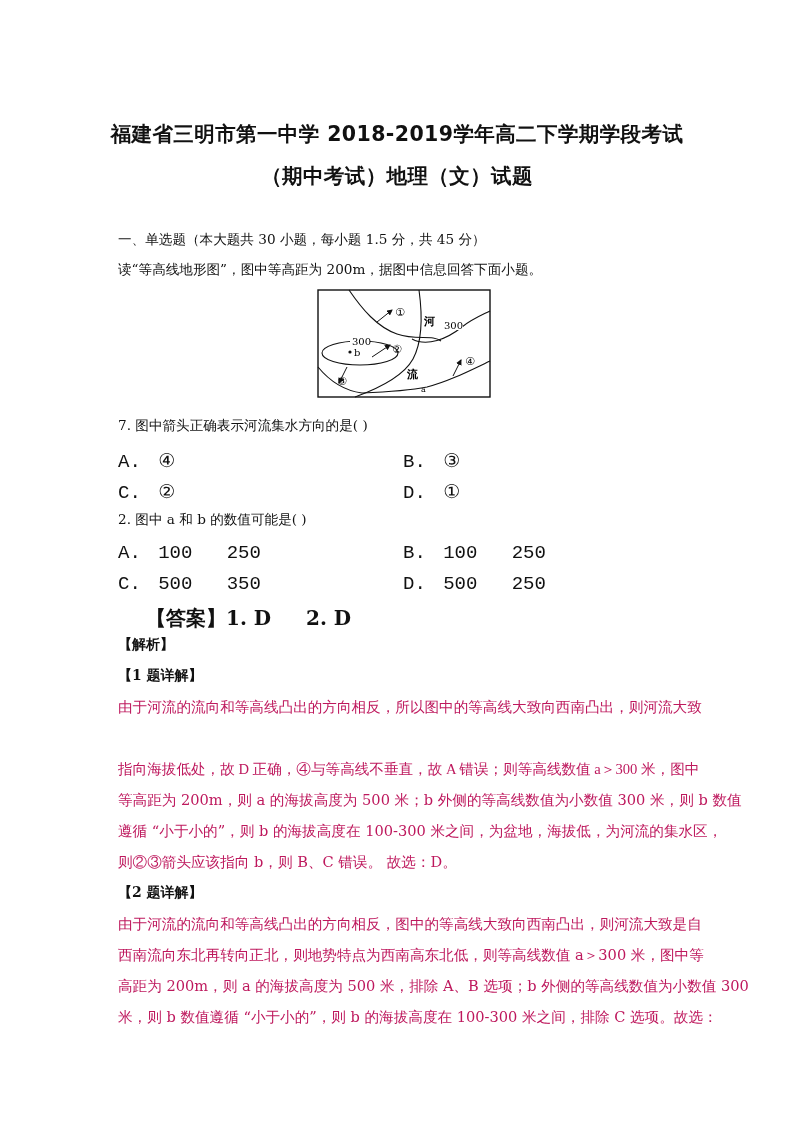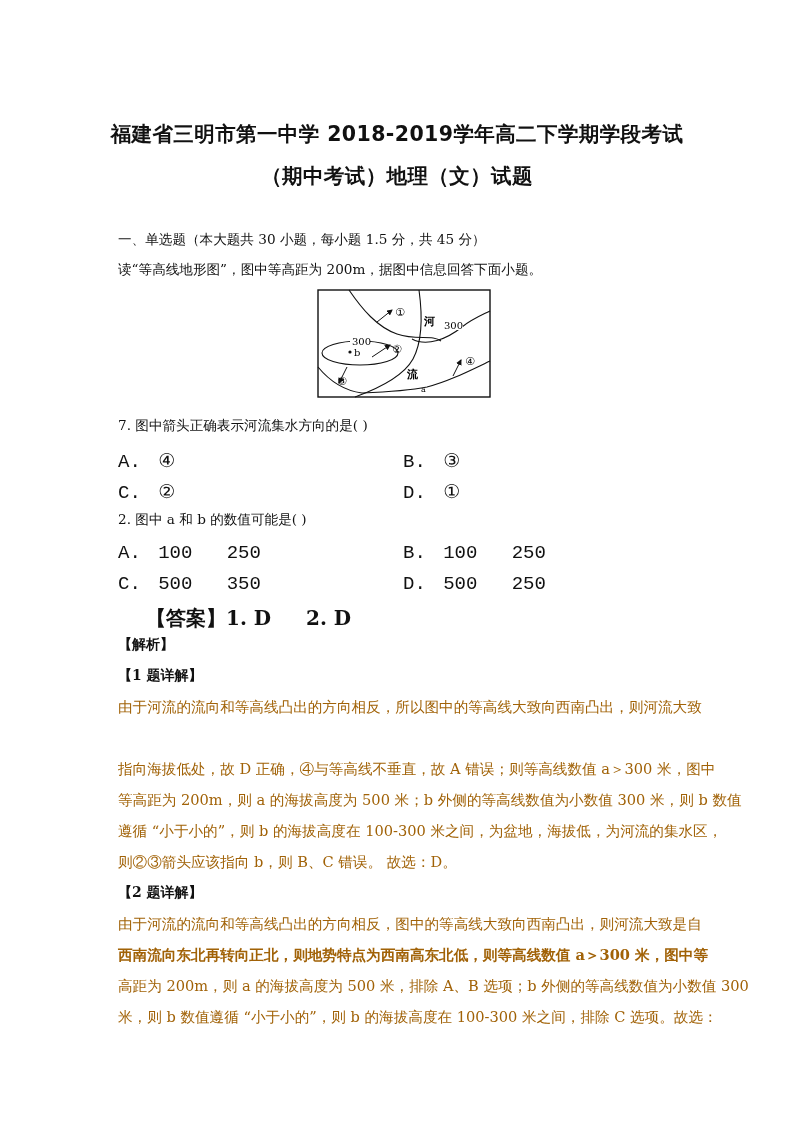--- a/index.html
+++ b/index.html
@@ -2,21 +2,21 @@
 <html><head>
 <meta charset="utf-8">
 <style>
   html, body { margin: 0; padding: 0; background: #ffffff; }
   body { width: 794px; height: 1123px; position: relative; overflow: hidden; font-family: "DejaVu Serif", "Liberation Serif", serif; color: #111; }
   .page { position: absolute; left: 0; top: 12px; width: 670px; height: 1123px; }
   .title { position: absolute; left: 0; width: 794px; text-align: center; font-family: "DejaVu Sans", "Liberation Sans", sans-serif; font-size: 20.5px; font-weight: bold; letter-spacing: 0.4px; color: #111; }
   .line { position: absolute; left: 118px; font-size: 13.6px; white-space: nowrap; color: #111; text-align: center; }
   .opt { position: absolute; font-size: 19px; white-space: nowrap; font-family: Liberation Mono, monospace; }
   .bold { font-weight: bold; }
-  .para-line { position: absolute; left: 118px; width: 562px; font-size: 14.6px; white-space: nowrap; text-align: justify; text-align-last: justify; color: #a16207; }
+  .para-line { position: absolute; left: 118px; width: 562px; font-size: 14.6px; white-space: nowrap; text-align: justify; text-align-last: justify; color: #be185d; }
   .para-line.last { text-align-last: left; }
   .figure { position: absolute; left: 317px; top: 277px; width: 174px; height: 109px; }
 </style>
 </head>
 <body>
 
 <div class="page">
 
   <div class="title" style="top:108px;">福建省三明市第一中学 2018-2019学年高二下学期学段考试</div>
   <div class="title" style="top:150px;">（期中考试）地理（文）试题</div>
@@ -101,25 +101,25 @@
   <div class="opt" style="left:403px; top:561px;">
     <span>D.</span>
     <span style="margin-left:6px; white-space:pre;">500   250</span>
   </div>
 
   <div class="line bold" style="top:593px; font-size:20px; white-space:pre;margin-left:28px;">【答案】1. D     2. D</div>
   <div class="line bold" style="top:624px; font-size:14px;">【解析】</div>
   <div class="line bold" style="top:655px; font-size:14px;">【1 题详解】</div>
 
   <div class="para-line" style="top:686px;">由于河流的流向和等高线凸出的方向相反，所以图中的等高线大致向西南凸出，则河流大致</div>
-  <div class="para-line" style="top:748px;">指向海拔低处，故 D 正确，④与等高线不垂直，故 A 错误；则等高线数值 a＞300 米，图中</div>
+  <div class="para-line" style="top:748px;font-family:Liberation Serif, serif;">指向海拔低处，故 D 正确，④与等高线不垂直，故 A 错误；则等高线数值 a＞300 米，图中</div>
   <div class="para-line" style="top:779px;">等高距为 200m，则 a 的海拔高度为 500 米；b 外侧的等高线数值为小数值 300 米，则 b 数值</div>
   <div class="para-line" style="top:810px;">遵循 “小于小的”，则 b 的海拔高度在 100-300 米之间，为盆地，海拔低，为河流的集水区，</div>
   <div class="para-line last" style="top:841px;">则②③箭头应该指向 b，则 B、C 错误。 故选：D。</div>
 
   <div class="line bold" style="top:872px; font-size:14px;">【2 题详解】</div>
 
   <div class="para-line" style="top:903px;">由于河流的流向和等高线凸出的方向相反，图中的等高线大致向西南凸出，则河流大致是自</div>
-  <div class="para-line" style="top:934px;font-weight:bold;">西南流向东北再转向正北，则地势特点为西南高东北低，则等高线数值 a＞300 米，图中等</div>
+  <div class="para-line" style="top:934px;">西南流向东北再转向正北，则地势特点为西南高东北低，则等高线数值 a＞300 米，图中等</div>
   <div class="para-line" style="top:965px;">高距为 200m，则 a 的海拔高度为 500 米，排除 A、B 选项；b 外侧的等高线数值为小数值 300</div>
   <div class="para-line last" style="top:996px;">米，则 b 数值遵循 “小于小的”，则 b 的海拔高度在 100-300 米之间，排除 C 选项。故选：</div>
 
 </div>
 
 </body></html>

